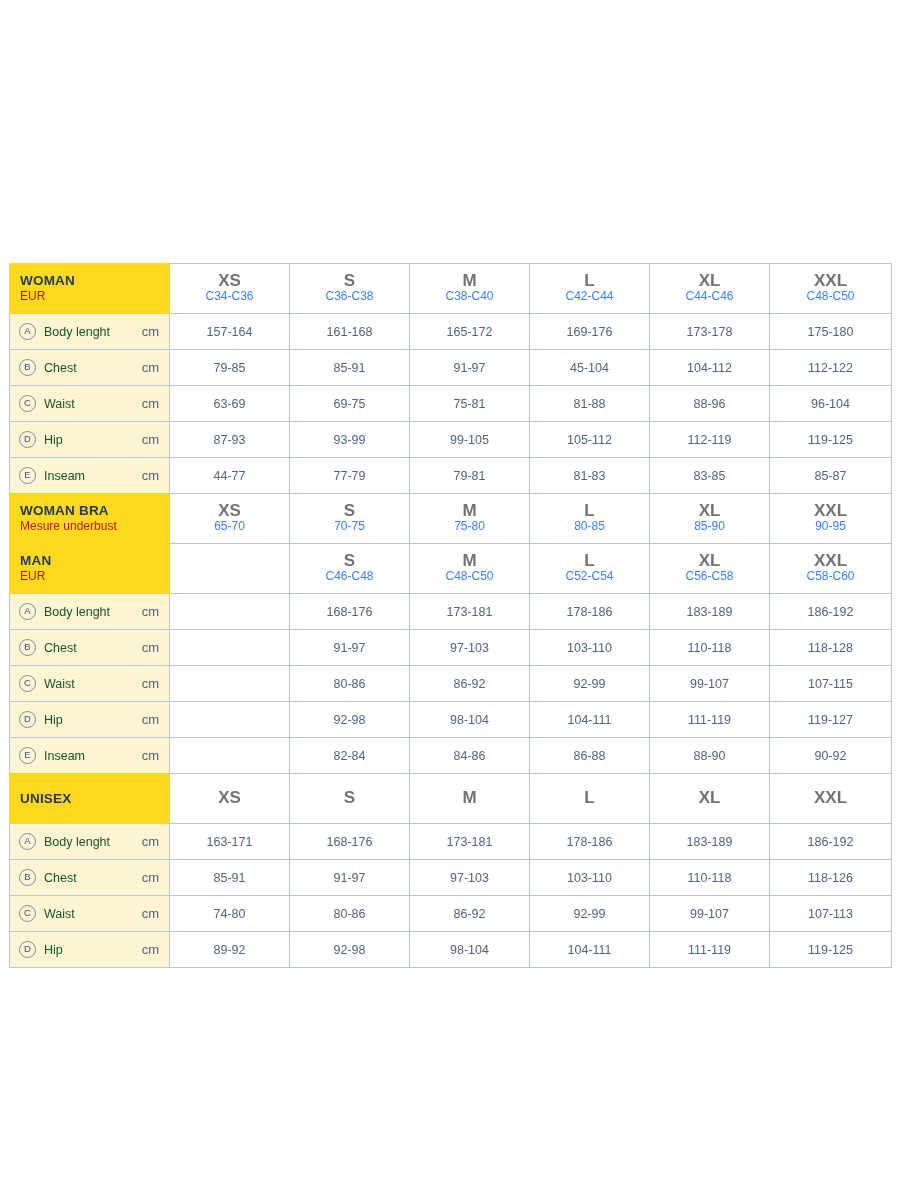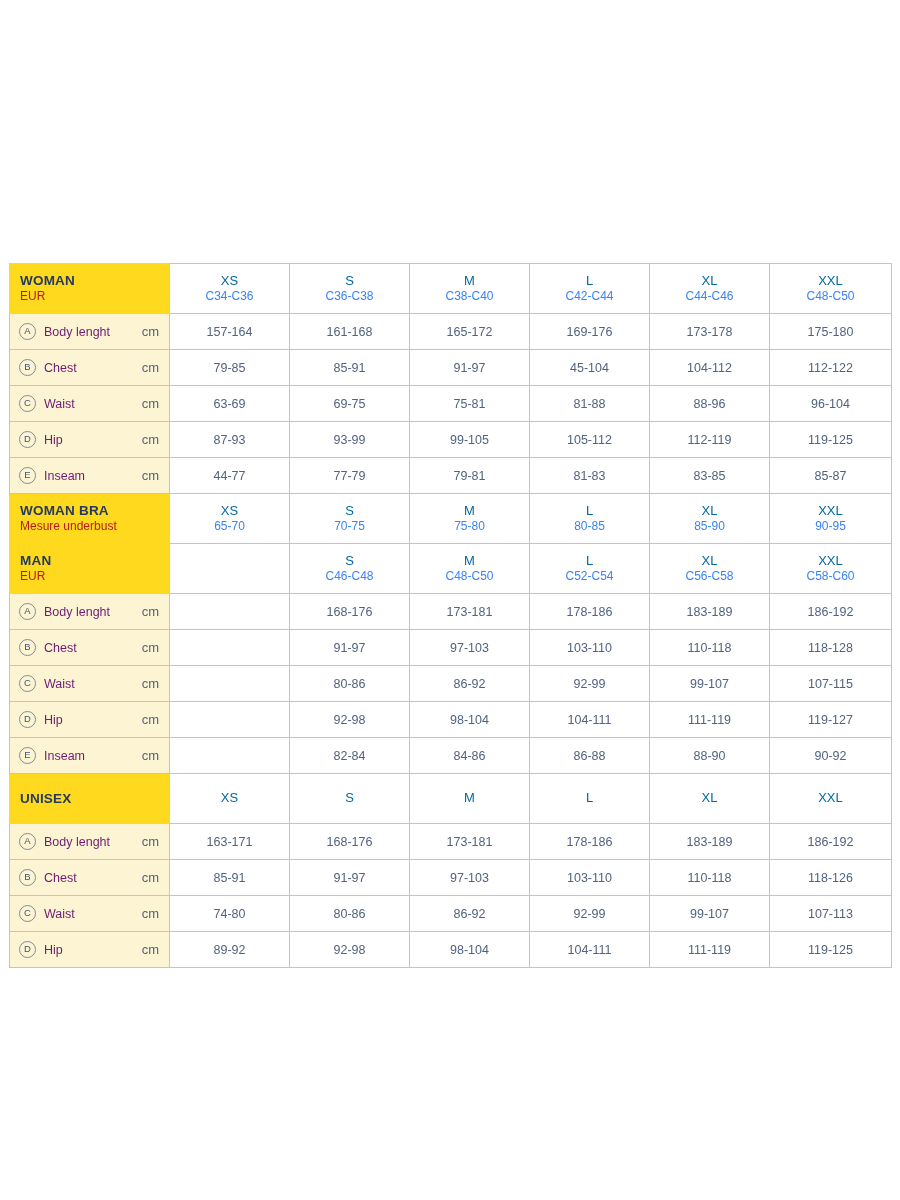--- a/index.html
+++ b/index.html
@@ -59,23 +59,23 @@
     line-height: 15px;
     margin-top: 1px;
   }
   tr.group-row td.size-head {
     text-align: center;
     background: #ffffff;
     padding: 6px 2px 7px 2px;
   }
   tr.group-row td.size-head .s-main {
     display: block;
-    font-weight: normal;
-    color: #0369a1;
-    font-size: 13px;
+    font-weight: bold;
+    color: #737373;
+    font-size: 17px;
     line-height: 15px;
   }
   tr.group-row td.size-head .s-sub {
     display: block;
     color: #3b82f6;
     font-size: 12px;
     line-height: 15px;
     margin-top: 1px;
   }
   tr.group-row td.size-head.single .s-main {
@@ -104,21 +104,21 @@
     border-radius: 50%;
     color: #3f5576;
     font-size: 9.5px;
     line-height: 14px;
     text-align: center;
     margin-right: 8px;
     background: transparent;
   }
   .m-name {
     flex: 1 1 auto;
-    color: #701a75;
+    color: #14532d;
     font-size: 12.5px;
   }
   .m-unit {
     flex: 0 0 auto;
     color: #51637f;
     font-size: 13px;
     text-align: right;
   }
   tr.m-row td.val {
     text-align: center;

